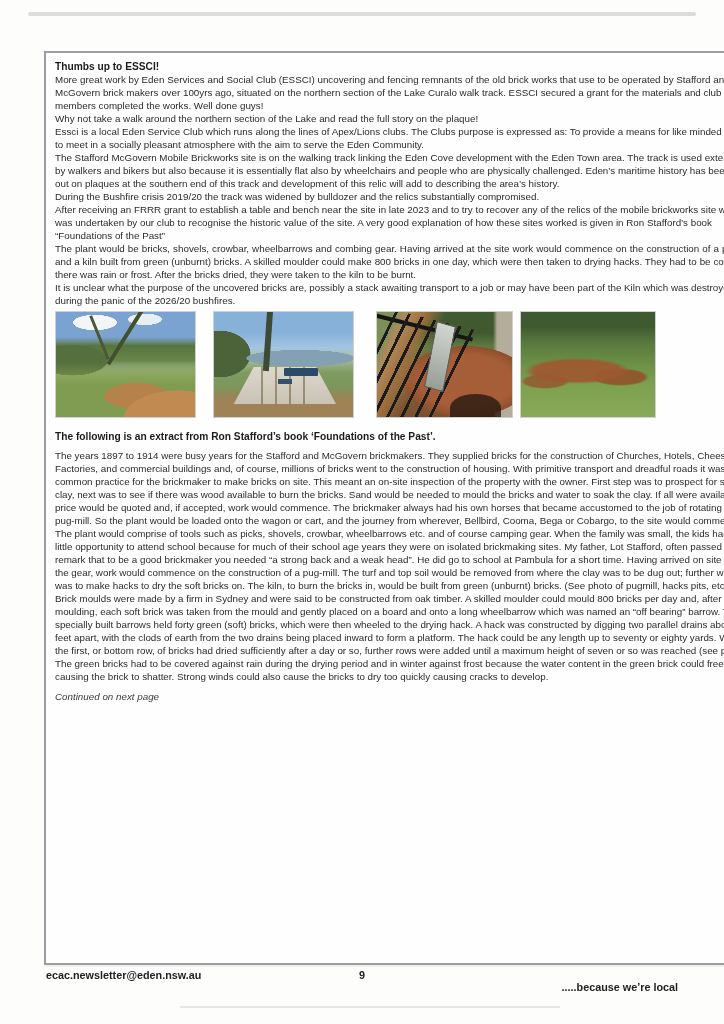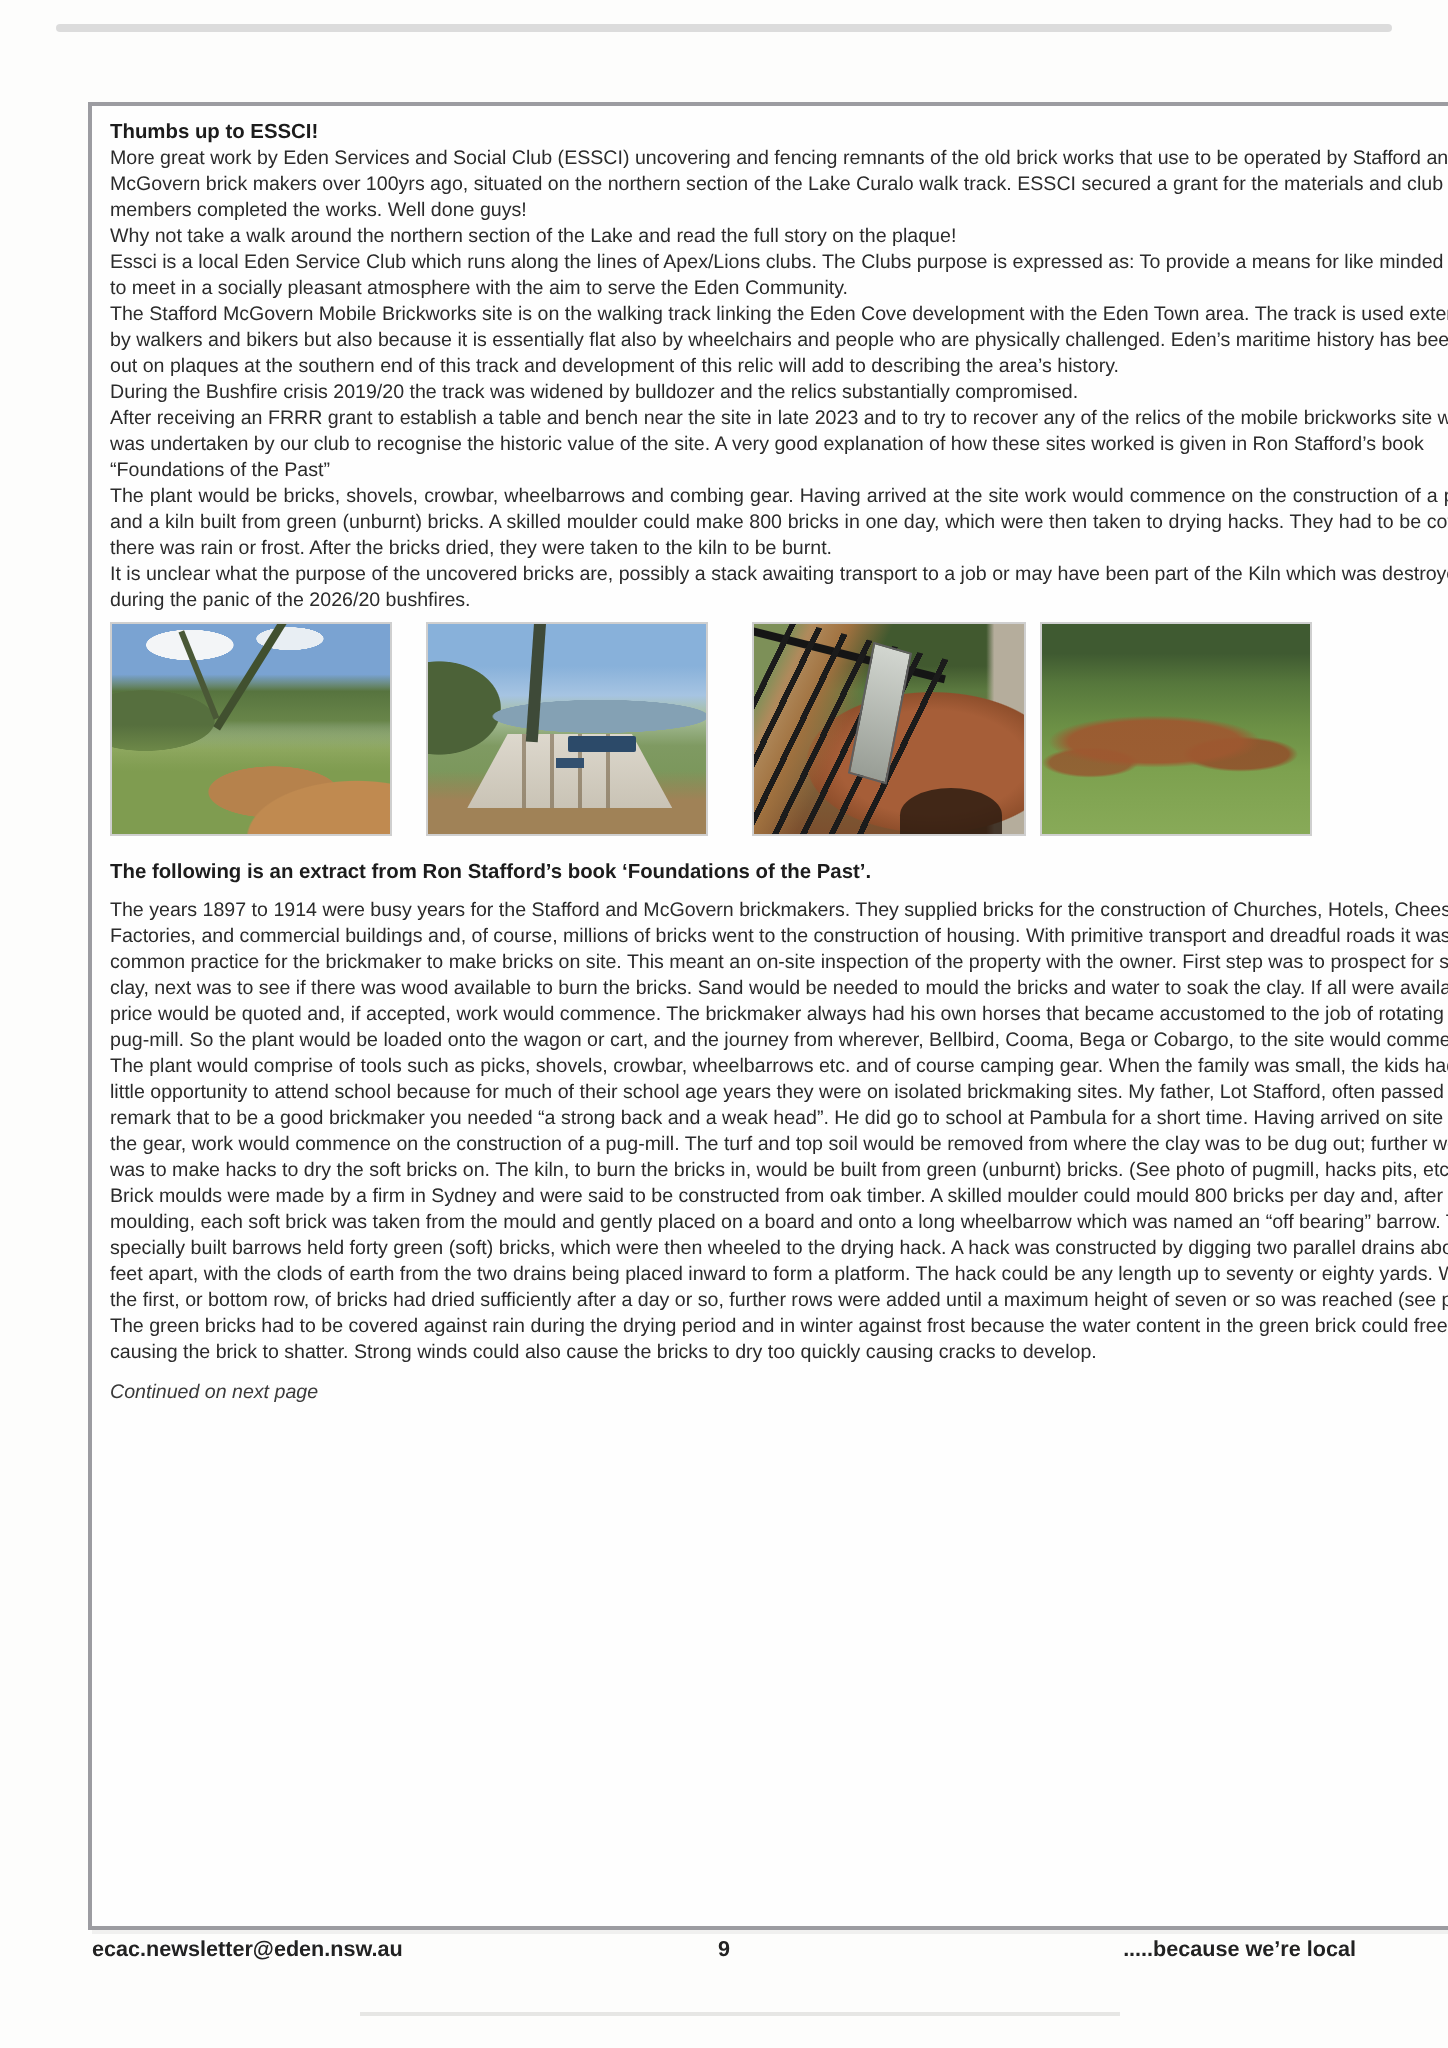--- a/index.html
+++ b/index.html
@@ -69,21 +69,21 @@
     radial-gradient(ellipse 36% 14% at 74% 62%, rgba(146,78,42,.85) 0 50%, rgba(146,78,42,0) 60%),
     radial-gradient(ellipse 30% 12% at 18% 66%, rgba(150,84,46,.8) 0 50%, rgba(150,84,46,0) 60%),
     linear-gradient(to bottom, #3f5a31 0 14%, #56773c 28%, #6b8f45 48%, #7da14f 70%, #88aa58 100%);}
 
   .caption-strip{display:flex;margin-top:5px;background:#ececec;height:20px;align-items:center;}
   .caption{font-size:10px;color:#2f2f2f;text-align:center;flex:none;}
 
   .footer{position:absolute;left:46px;top:969px;width:632px;font-size:10.8px;font-weight:bold;color:#222;}
   .footer .email{position:absolute;left:0;top:0;}
   .footer .pageno{position:absolute;left:0;right:0;text-align:center;top:0;}
-  .footer .tagline{position:absolute;right:0;top:0;}
+  .footer .tagline{position:absolute;right:0;top:12px;}
 </style>
 </head>
 <body>
 
 <div class="page">
   <div class="scan-bar-top"></div>
 
   <div class="content-box">
     <h3>Thumbs up to ESSCI!</h3>
     <p>More great work by Eden Services and Social Club (ESSCI) uncovering and fencing remnants of the old brick works that use to be operated by Stafford and McGovern brick makers over 100yrs ago, situated on the northern section of the Lake Curalo walk track. ESSCI secured a grant for the materials and club members completed the works. Well done guys!</p>

